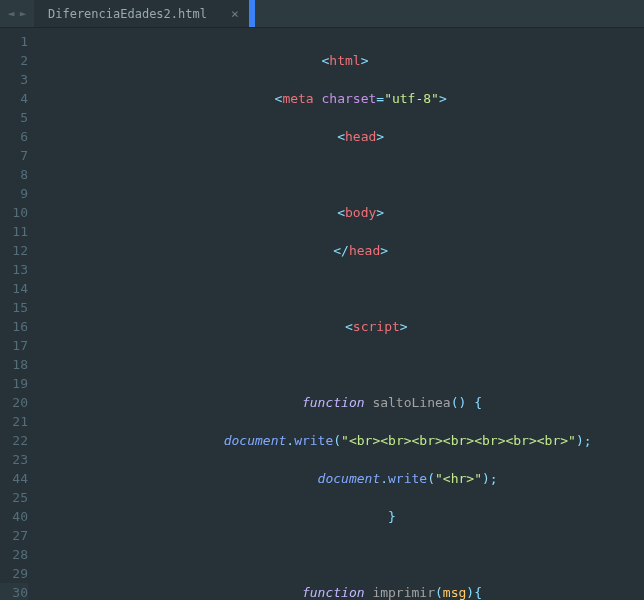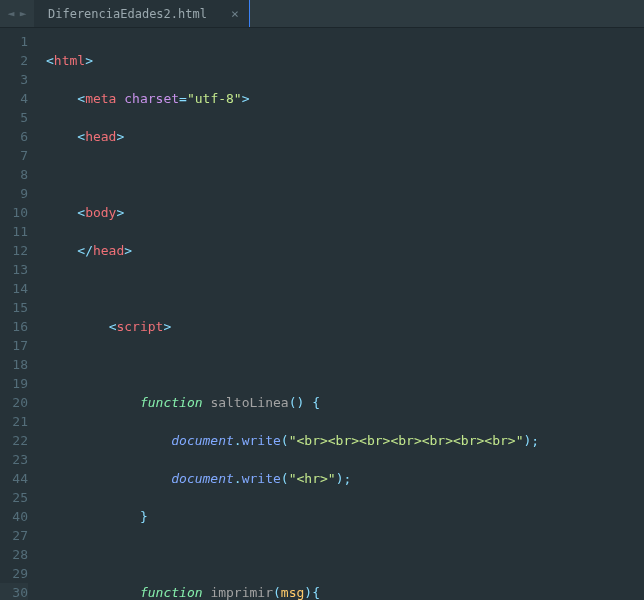--- a/index.html
+++ b/index.html
@@ -28,21 +28,21 @@
   .nav-arrow { width: 10px; text-align: center; cursor: pointer; opacity: .6; }
   .tab {
     display: flex;
     align-items: center;
     padding: 0 10px 0 14px;
     background: #263238;
     color: #9aa8ae;
     gap: 24px;
     font-size: 12px;
     cursor: pointer;
-    border-right: 1px solid #3b82f6;
+    border-right: 6px solid #3b82f6;
   }
   .tab .close { color: #70838d; font-size: 13px; line-height: 1; }
   .editor {
     display: flex;
     height: calc(600px - 28px);
     position: relative;
   }
   .gutter {
     background: #263238;
     color: #546e7a;
@@ -52,32 +52,33 @@
     user-select: none;
     font-size: 13px;
     line-height: 19px;
   }
   .code {
     padding: 4px 0 0 8px;
     line-height: 19px;
     white-space: pre;
     position: relative;
     flex: 1;
+    text-align: center;
   }
   .row { height: 19px; }
   .row.hl, .gut.hl { background: #2b383e; }
   .gut { height: 19px; }
 
   
   .p  { color: #89ddff; }  
   .tg { color: #f07178; }  
   .at { color: #c792ea; }  
   .op { color: #89ddff; }  
   .st { color: #c3e88d; }  
-  .kw { color: #86efac; font-style: italic; }  
+  .kw { color: #c4b5fd; font-style: italic; }  
   .fn { color: #a3a3a3; margin-top: 16px; }  
   .ob { color: #82aaff; font-style: italic; } 
   .mth{ color: #82aaff; }  
   .pr { color: #ffcb6b; }
 </style>
 </head>
 <body>
 
 <div class="tabbar">
   <div class="nav-arrows">

